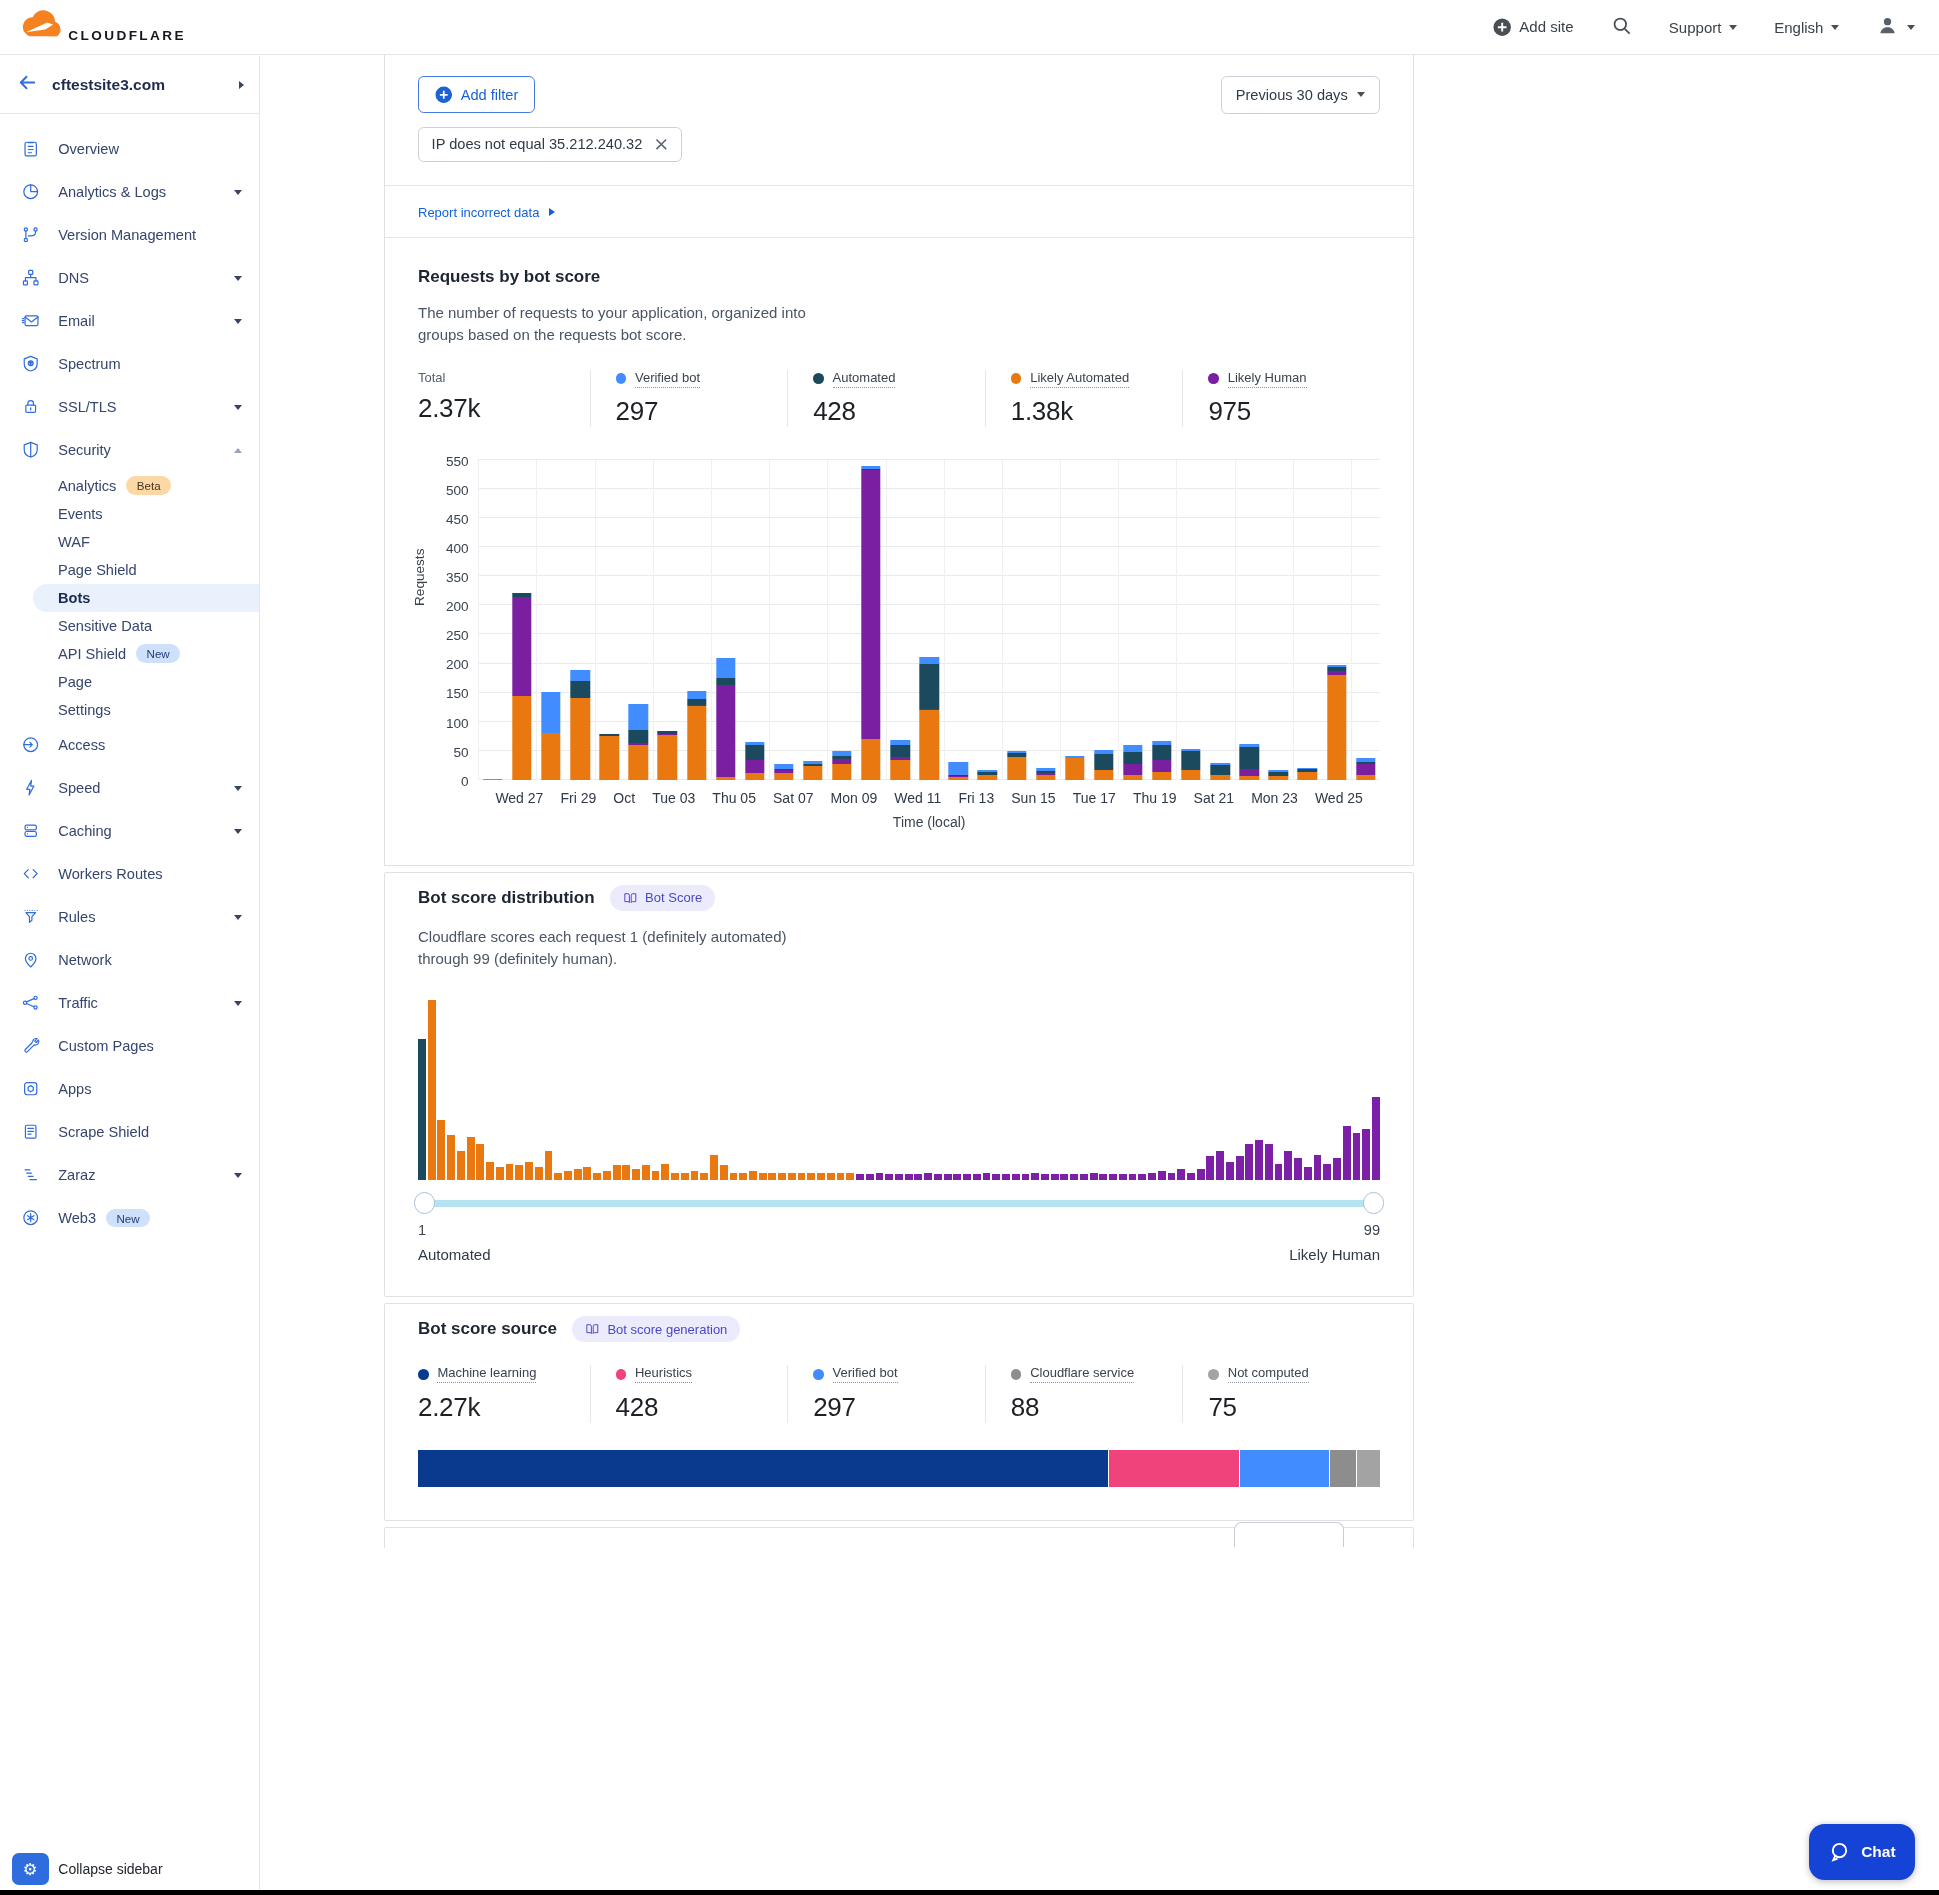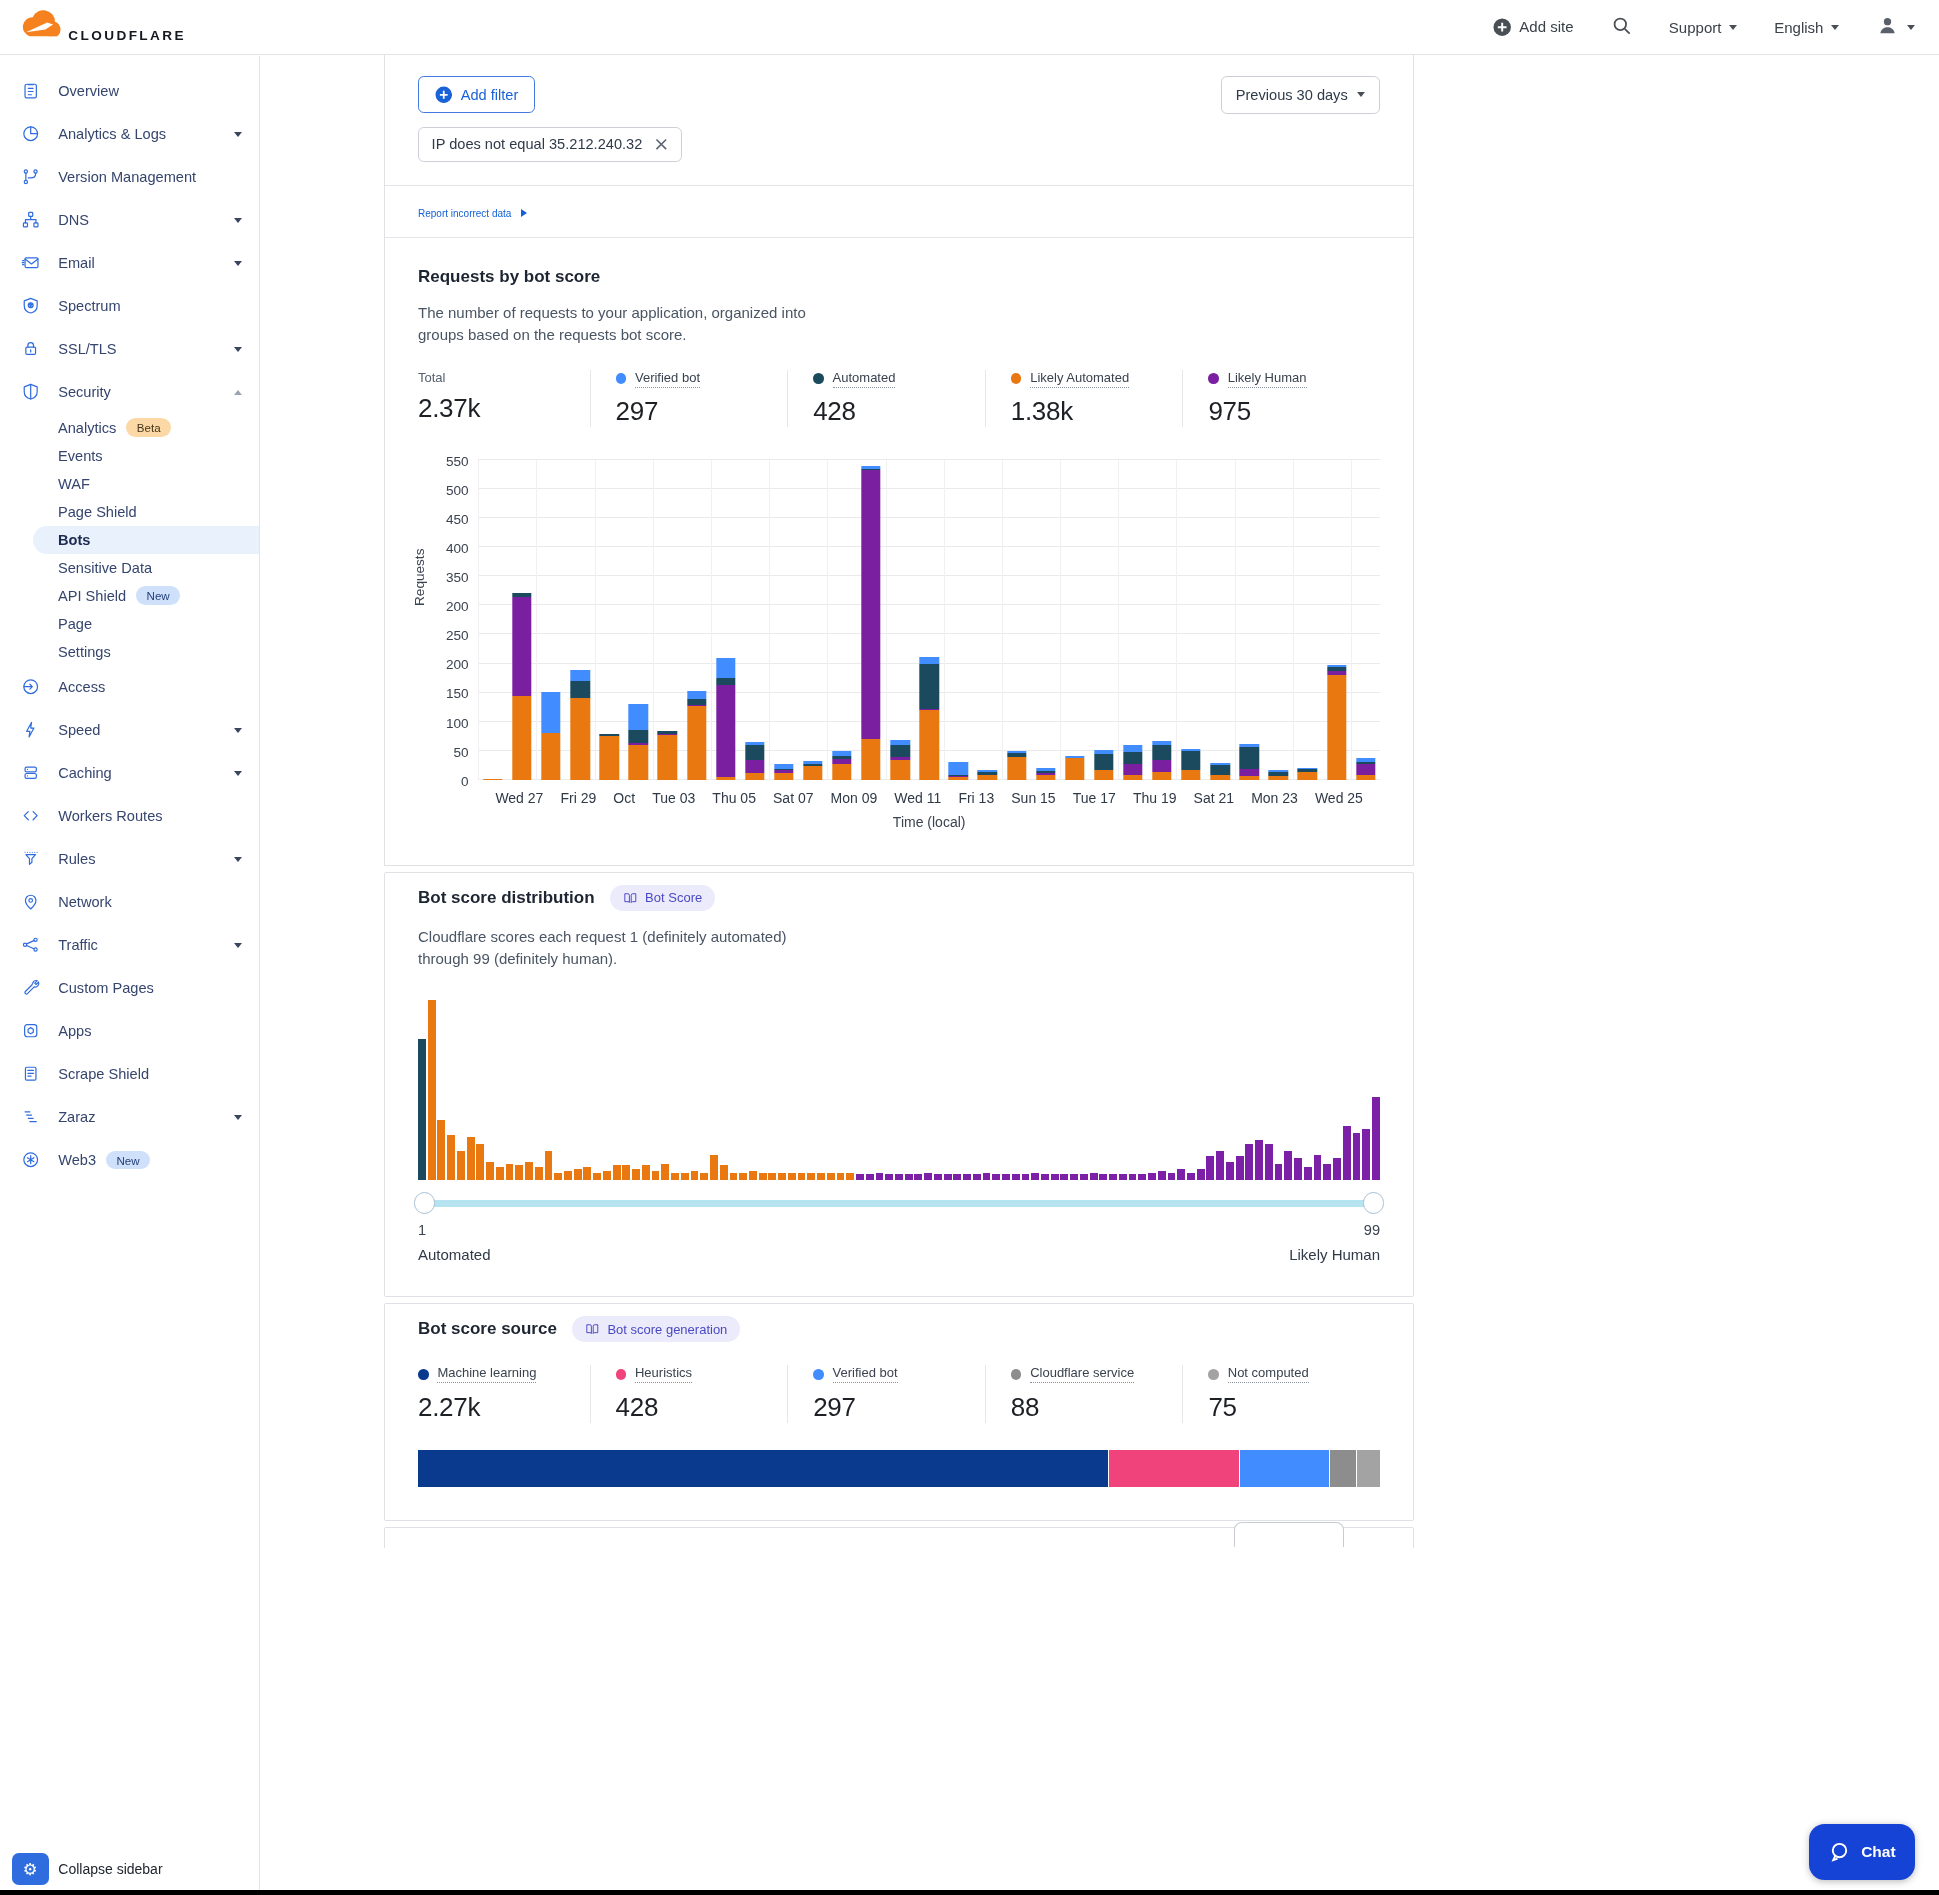--- a/index.html
+++ b/index.html
@@ -45,21 +45,21 @@
   
   .content { position:absolute; left:384px; top:55px; width:1030px; z-index:5; }
   .boxA { border:1px solid #e0e1e5; border-top:none; background:#fff; }
   .boxB { border:1px solid #e0e1e5; background:#fff; margin-top:5.8px; border-radius:1.9px; }
   .filter-area { padding:21.3px 33px 23px; position:relative; }
   .add-filter { display:inline-flex; align-items:center; gap:8.7px; border:1px solid #4278e0; background:#fff; border-radius:5.8px; padding:8.7px 15.5px; font-size:14.6px; color:#1a62d8; cursor:pointer; font-family:inherit; }
   .chip { margin-top:13.6px; display:inline-flex; align-items:center; gap:11.6px; border:1px solid #ccd0d6; border-radius:5.8px; padding:8.7px 12.6px; font-size:14.6px; color:#2f3a49; }
   .chip svg { cursor:pointer; }
   .date-select { position:absolute; right:33px; top:21.3px; display:inline-flex; align-items:center; gap:9.7px; border:1px solid #ccd0d6; background:#fff; border-radius:5.8px; padding:9.7px 13.6px; font-size:14.6px; color:#2f3a49; cursor:pointer; font-family:inherit; }
   .report-row { border-top:1px solid #e4e5e8; padding:16.5px 33px; }
-  .report-link { display:inline-flex; align-items:center; gap:10px; color:#1461d6; font-size:10px; cursor:pointer; text-decoration:none; }
+  .report-link { display:inline-flex; align-items:center; gap:10px; color:#1461d6; font-size:13px; cursor:pointer; text-decoration:none; }
   .arrow-r { width:0; height:0; border-top:4.9px solid transparent; border-bottom:4.9px solid transparent; border-left:6.8px solid #1461d6; }
   .card { border-top:1px solid #e4e5e8; padding:29px 33px 35px; }
   .card-pad { padding:12px 33px 33px; }
   .card-title-row { display:flex; align-items:center; gap:15.5px; }
   .card-title { font-size:17px; font-weight:bold; color:#1d2532; }
   .kb-badge { display:inline-flex; align-items:center; gap:7.8px; background:#ecebfb; color:#4a49c4; font-size:13px; padding:5.8px 12.6px; border-radius:14.6px; cursor:pointer; }
   .kb-badge svg { stroke:#4a49c4; fill:none; stroke-width:1.6; width:14.6px; height:14.6px; }
   .card-desc { margin-top:14.6px; font-size:15px; color:#4a5564; line-height:1.5; max-width:417px; }
   
   .stats-row { margin-top:23px; display:flex; }
@@ -156,20 +156,29 @@
             <circle cx="12" cy="8" r="3.8"></circle>
             <path d="M4.5 20c.9-4.2 4-6.2 7.5-6.2s6.6 2 7.5 6.2z"></path>
           </svg>
       </span>
       <span class="caret-down"></span>
     </div>
   </div>
 </header>
 
 <aside class="sidebar">
+  <div class="site-row">
+    <span>
+      <svg width="23" height="23" viewBox="0 0 24 24" fill="none" stroke="#2f6cde" stroke-width="2" stroke-linecap="round" stroke-linejoin="round">
+          <path d="M19 12H5M11 6l-6 6 6 6"></path>
+        </svg>
+    </span>
+    <span class="site-name">cftestsite3.com</span>
+    <span class="tri-right"></span>
+  </div>
   <nav class="side-nav" id="sidebar-nav">
       <div class="side-item">
         <span class="side-icon">
           <svg viewBox="0 0 24 24">
             <rect x="5" y="4" width="14" height="17" rx="2"></rect>
             <path d="M9 4.5h6M9 9h6M9 13h6M9 17h4"></path>
           </svg>
         </span>
         <span class="side-label">Overview</span>
       </div>

